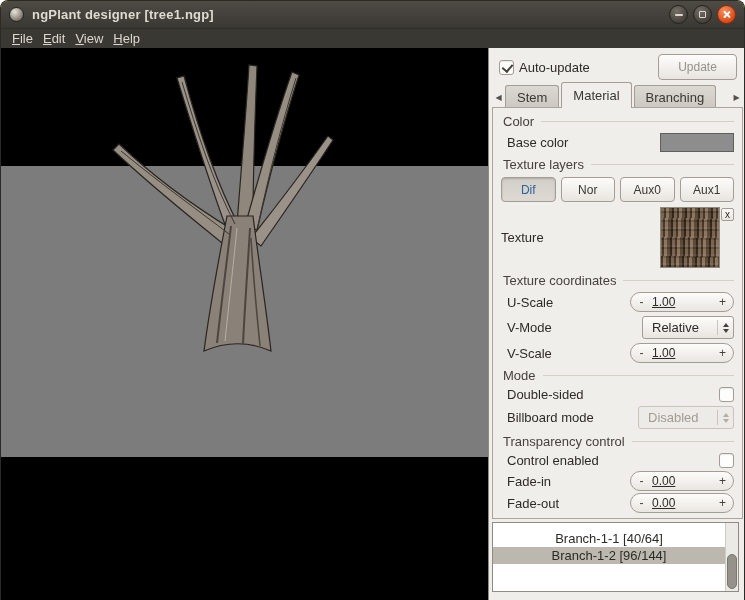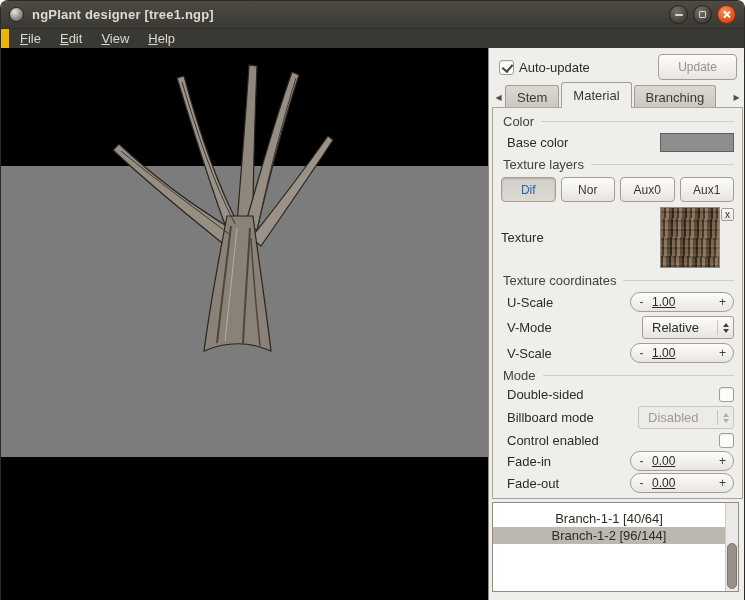--- a/index.html
+++ b/index.html
@@ -25,21 +25,21 @@
     background:radial-gradient(circle at 38% 30%,#767067,#45413b 70%);
     border:1px solid #26231f;cursor:default;}
   .wbtn.close{background:radial-gradient(circle at 38% 30%,#f5915f,#dd4814 72%);border-color:#8e2c0b;}
   .glyph-min{width:8px;height:2px;background:#dcd8d0;border-radius:1px;}
   .glyph-max{width:7px;height:7px;border:1.5px solid #dcd8d0;border-radius:1px;}
   .glyph-close{position:relative;width:9px;height:9px;}
   .glyph-close::before,.glyph-close::after{content:"";position:absolute;left:4px;top:0;width:1.8px;height:9px;background:#ffffff;border-radius:1px;}
   .glyph-close::before{transform:rotate(45deg);}
   .glyph-close::after{transform:rotate(-45deg);}
   
-  .menubar{height:19px;background:#3a3833;display:flex;align-items:center;gap:19px;padding:0 11px;margin-left:8px;}
+  .menubar{height:19px;background:#3a3833;display:flex;align-items:center;gap:10px;padding:0 11px;}
   .menu-item{display:inline-block;color:#dcd8d0;font-size:13px;line-height:19px;cursor:default;}
   .menu-item::first-letter{text-decoration:underline;}
   
   .main{position:absolute;top:47px;left:0;right:0;bottom:0;display:flex;}
   .viewport{width:487px;position:relative;background:#000;overflow:hidden;flex:none;}
   .band-gray{position:absolute;left:0;right:0;top:118px;height:291px;background:#7c7c7c;}
   .tree-svg{position:absolute;inset:0;}
   
   .panel{width:258px;flex:none;display:flex;flex-direction:column;background:#f0eeeb;border-left:1px solid #8f8a82;}
   .auto-row{display:flex;align-items:center;padding:7px 9px 3px 10px;height:34px;flex:none;}
@@ -246,20 +246,24 @@
           <span>Billboard mode</span>
           <span class="combo disabled">
             <span>Disabled</span>
             <span class="arrows">
                 <span class="tri-up"></span>
                 <span class="tri-dn"></span>
               </span>
           </span>
         </div>
 
+        <div class="group-h">
+          <span class="group-title">Transparency control</span>
+          <span class="group-line"></span>
+        </div>
         <div class="prow">
           <span>Control enabled</span>
           <span class="checkbox right"></span>
         </div>
         <div class="prow fade-row">
           <span>Fade-in</span>
           <span class="spin">
             <span class="seg">-</span>
             <span class="val">0.00</span>
             <span class="seg">+</span>

